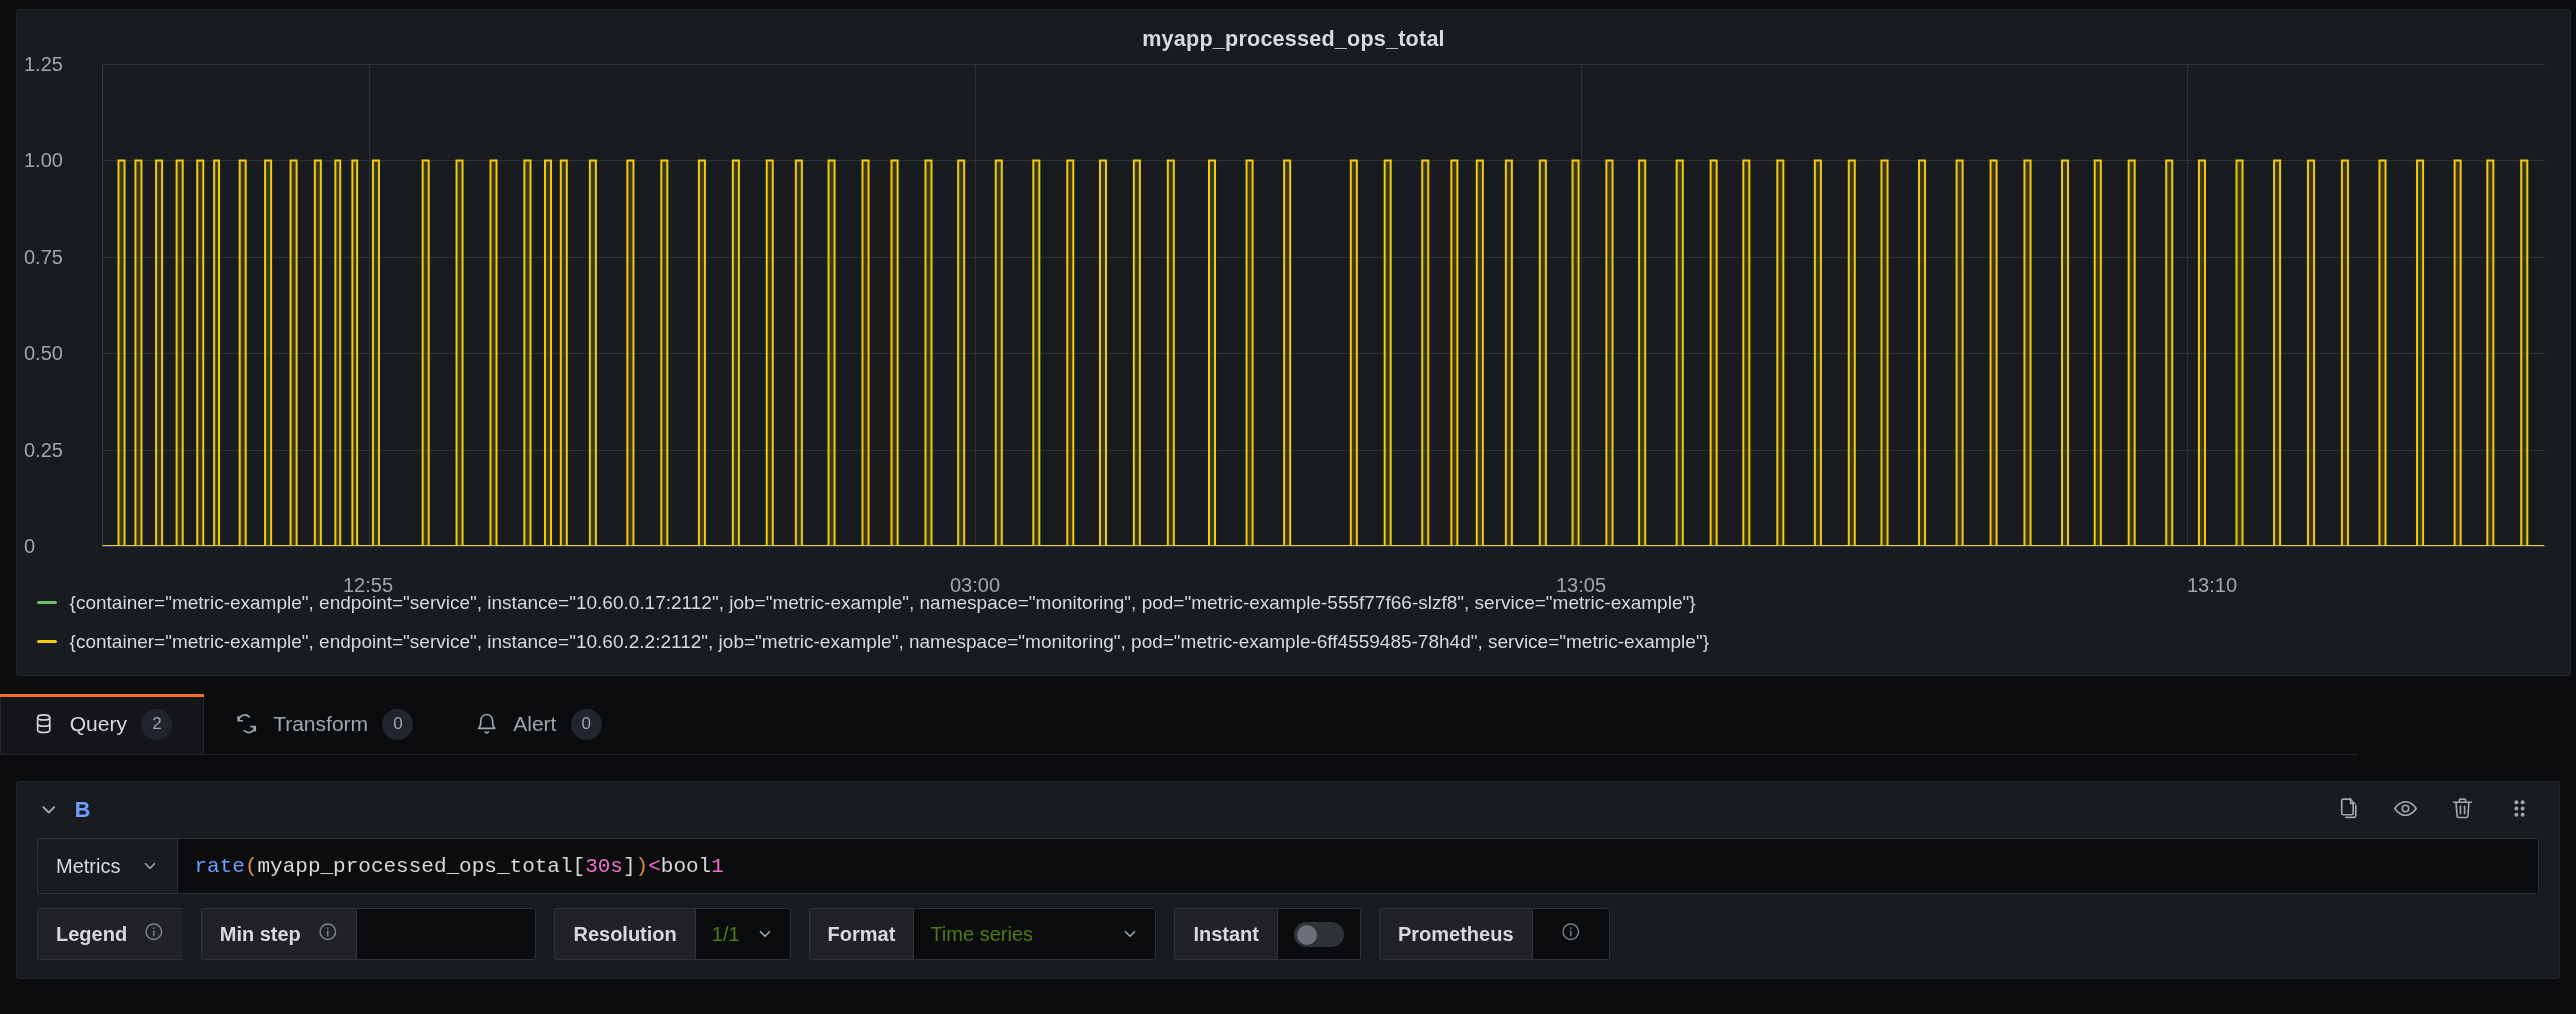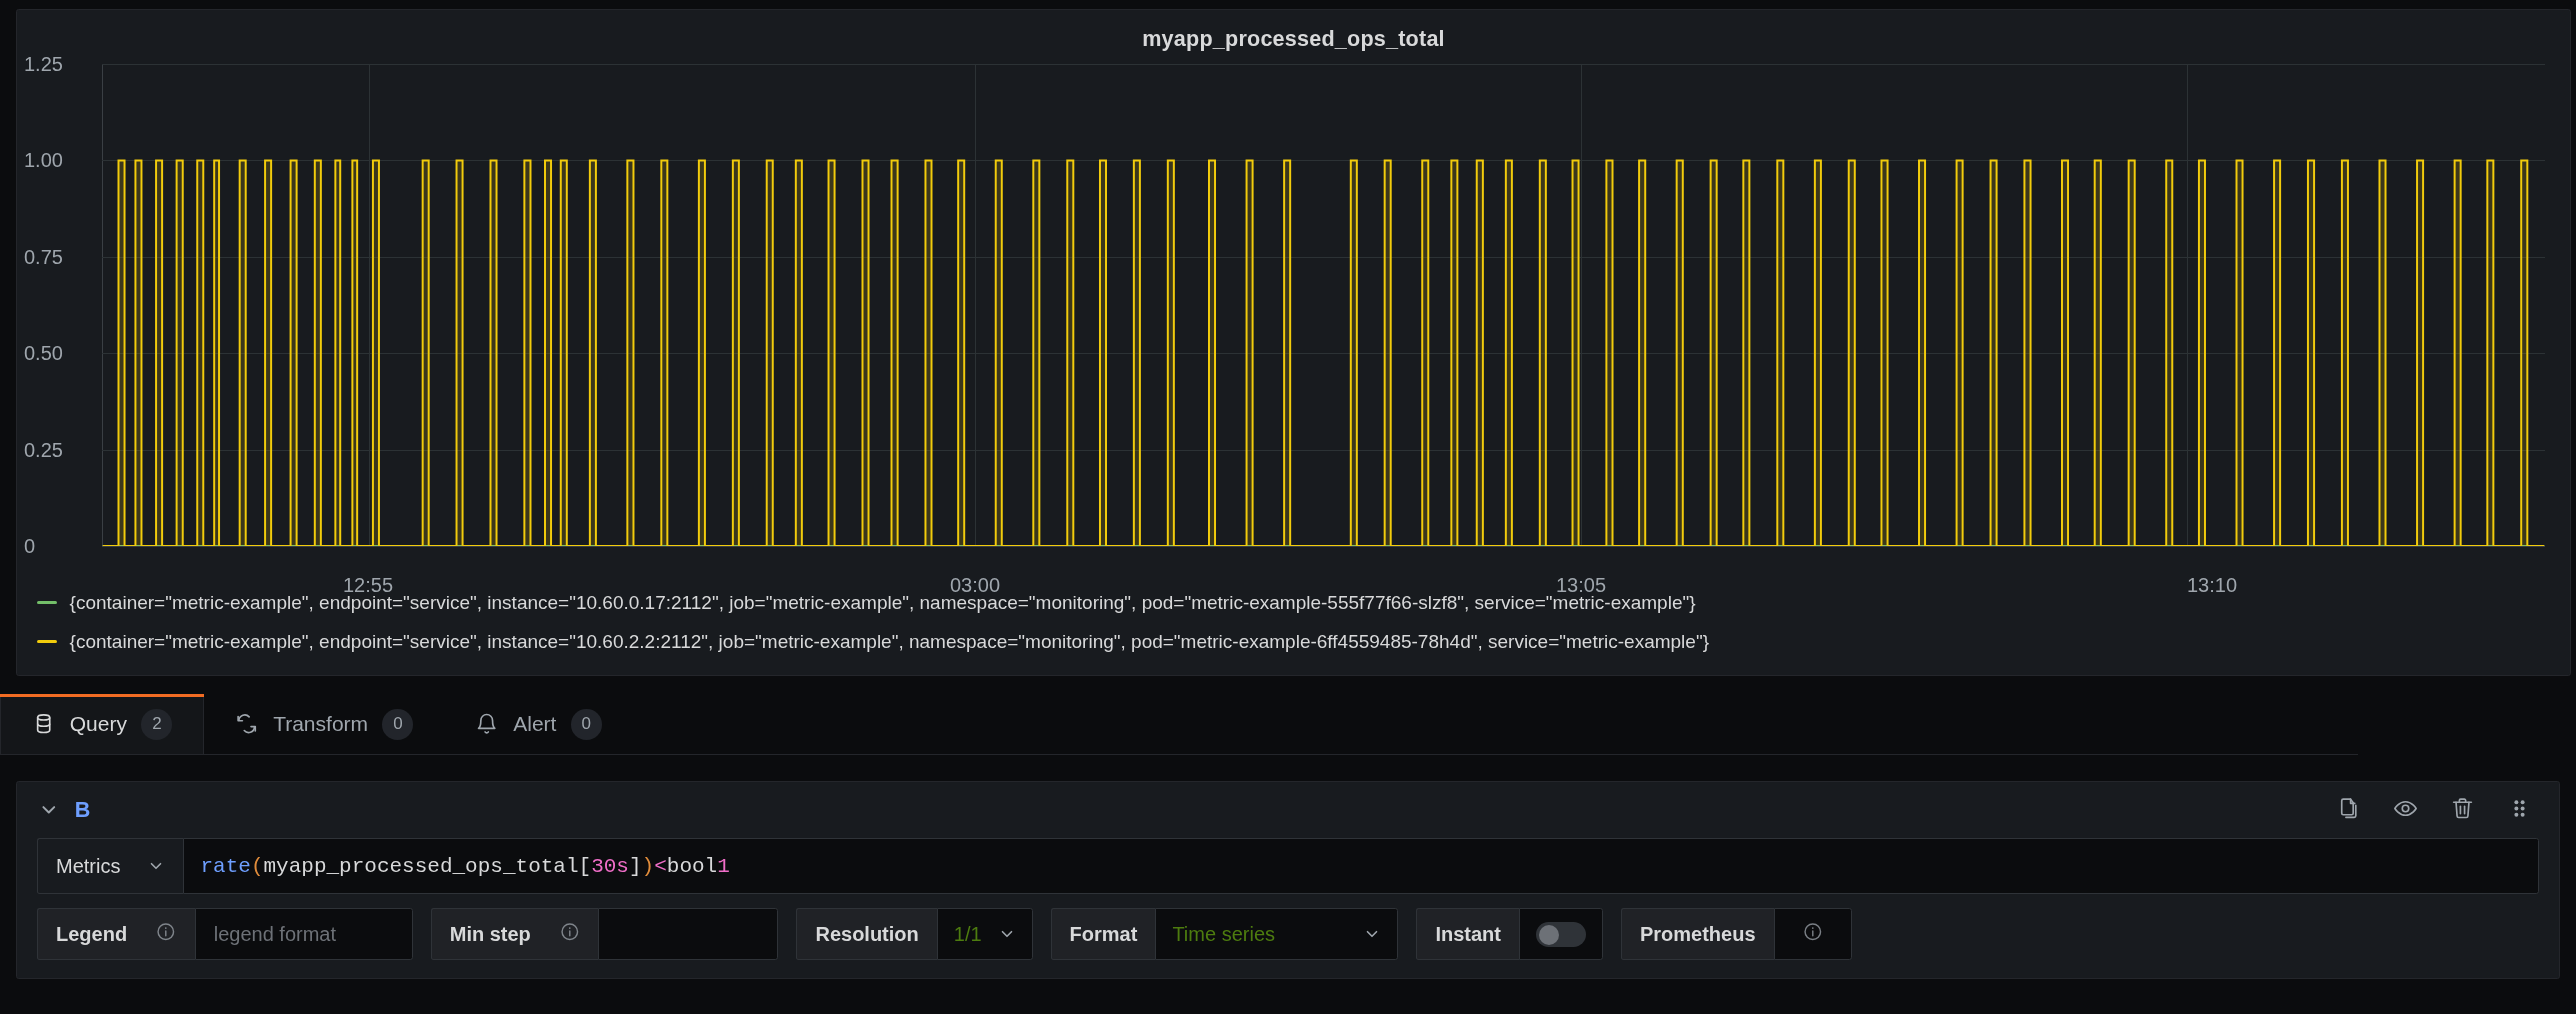--- a/index.html
+++ b/index.html
@@ -173,21 +173,21 @@
     padding-right: 7.2px;
   }
   .qa-icon { cursor: pointer; display: block; }
 
   .expr-row {
     display: flex; align-items: stretch;
     padding: 0 20px 0 20px;
     height: 56px;
   }
   .metrics-btn {
-    display: flex; align-items: center; gap: 27px;
+    display: flex; align-items: center; gap: 21px;
     background: #181b1f;
     border: 0.9px solid #2f3338;
     border-right: none;
     border-radius: 2.7px 0 0 2.7px;
     padding: 0 18px;
     font-size: 20px;
     color: #d8d9da;
     cursor: pointer;
     white-space: nowrap;
     justify-content: center;
@@ -218,21 +218,21 @@
     padding: 14.4px 20px 18px 20px;
     flex-wrap: nowrap;
   }
   .opt-group { display: flex; align-items: stretch; margin-right: 18px; }
   .opt-label {
     background: #202226;
     border: 0.9px solid #2f3338;
     border-radius: 2.7px;
     height: 52px;
     display: flex; align-items: center;
-    gap: 28px;
+    gap: 16px;
     padding: 0 18px;
     font-size: 20px;
     color: #d8d9da;
     font-weight: 600;
     white-space: nowrap;
   }
   .opt-label.joined-left { border-radius: 2.7px 0 0 2.7px; border-right: none; }
   .opt-field {
     background: #0b0c0e;
     border: 0.9px solid #2f3338;
@@ -447,21 +447,20 @@
       <div class="opt-label joined-left">
         <span>Legend</span>
         <span class="info-icon">
           <svg width="21.6" height="21.6" viewBox="0 0 24 24" fill="none" stroke="#9fa6ad" stroke-width="1.6">
             <circle cx="12" cy="12" r="8.6"></circle>
               <line x1="12" y1="11" x2="12" y2="16.5" stroke-linecap="round"></line>
             <circle cx="12" cy="7.9" r="0.95" fill="#9fa6ad" stroke="none"></circle>
           </svg>
         </span>
       </div>
-      <div class="opt-field ph w-legend-field">legend format</div>
     </div>
 
     <div class="opt-group">
       <div class="opt-label joined-left">
         <span>Min step</span>
         <span class="info-icon">
           <svg width="21.6" height="21.6" viewBox="0 0 24 24" fill="none" stroke="#9fa6ad" stroke-width="1.6">
             <circle cx="12" cy="12" r="8.6"></circle>
               <line x1="12" y1="11" x2="12" y2="16.5" stroke-linecap="round"></line>
             <circle cx="12" cy="7.9" r="0.95" fill="#9fa6ad" stroke="none"></circle>

